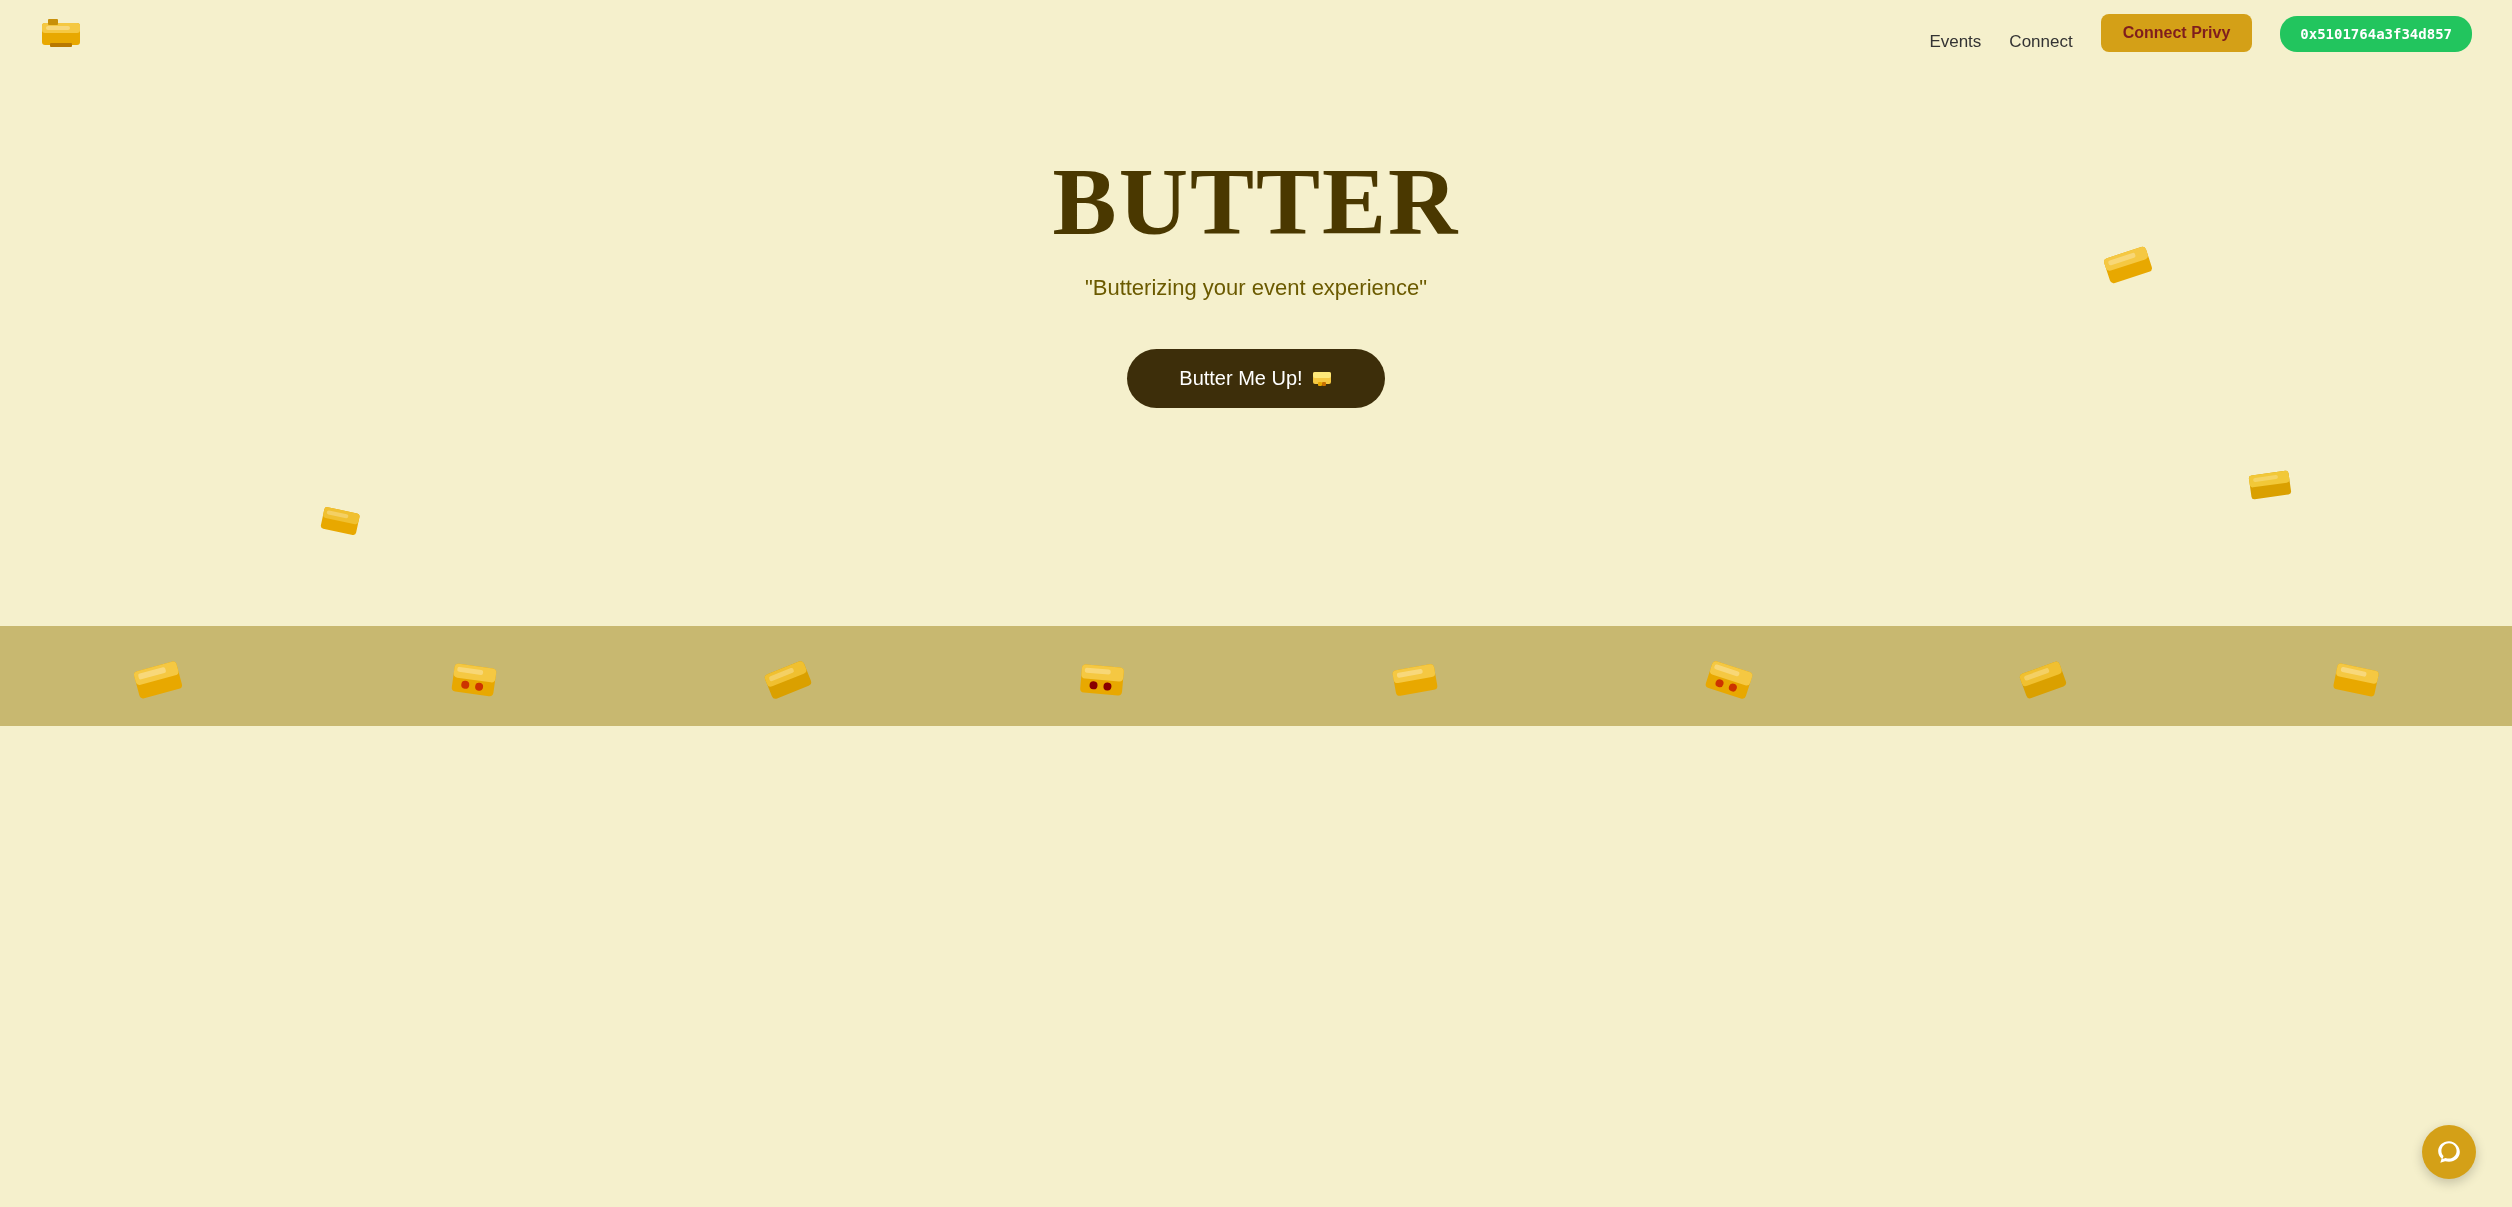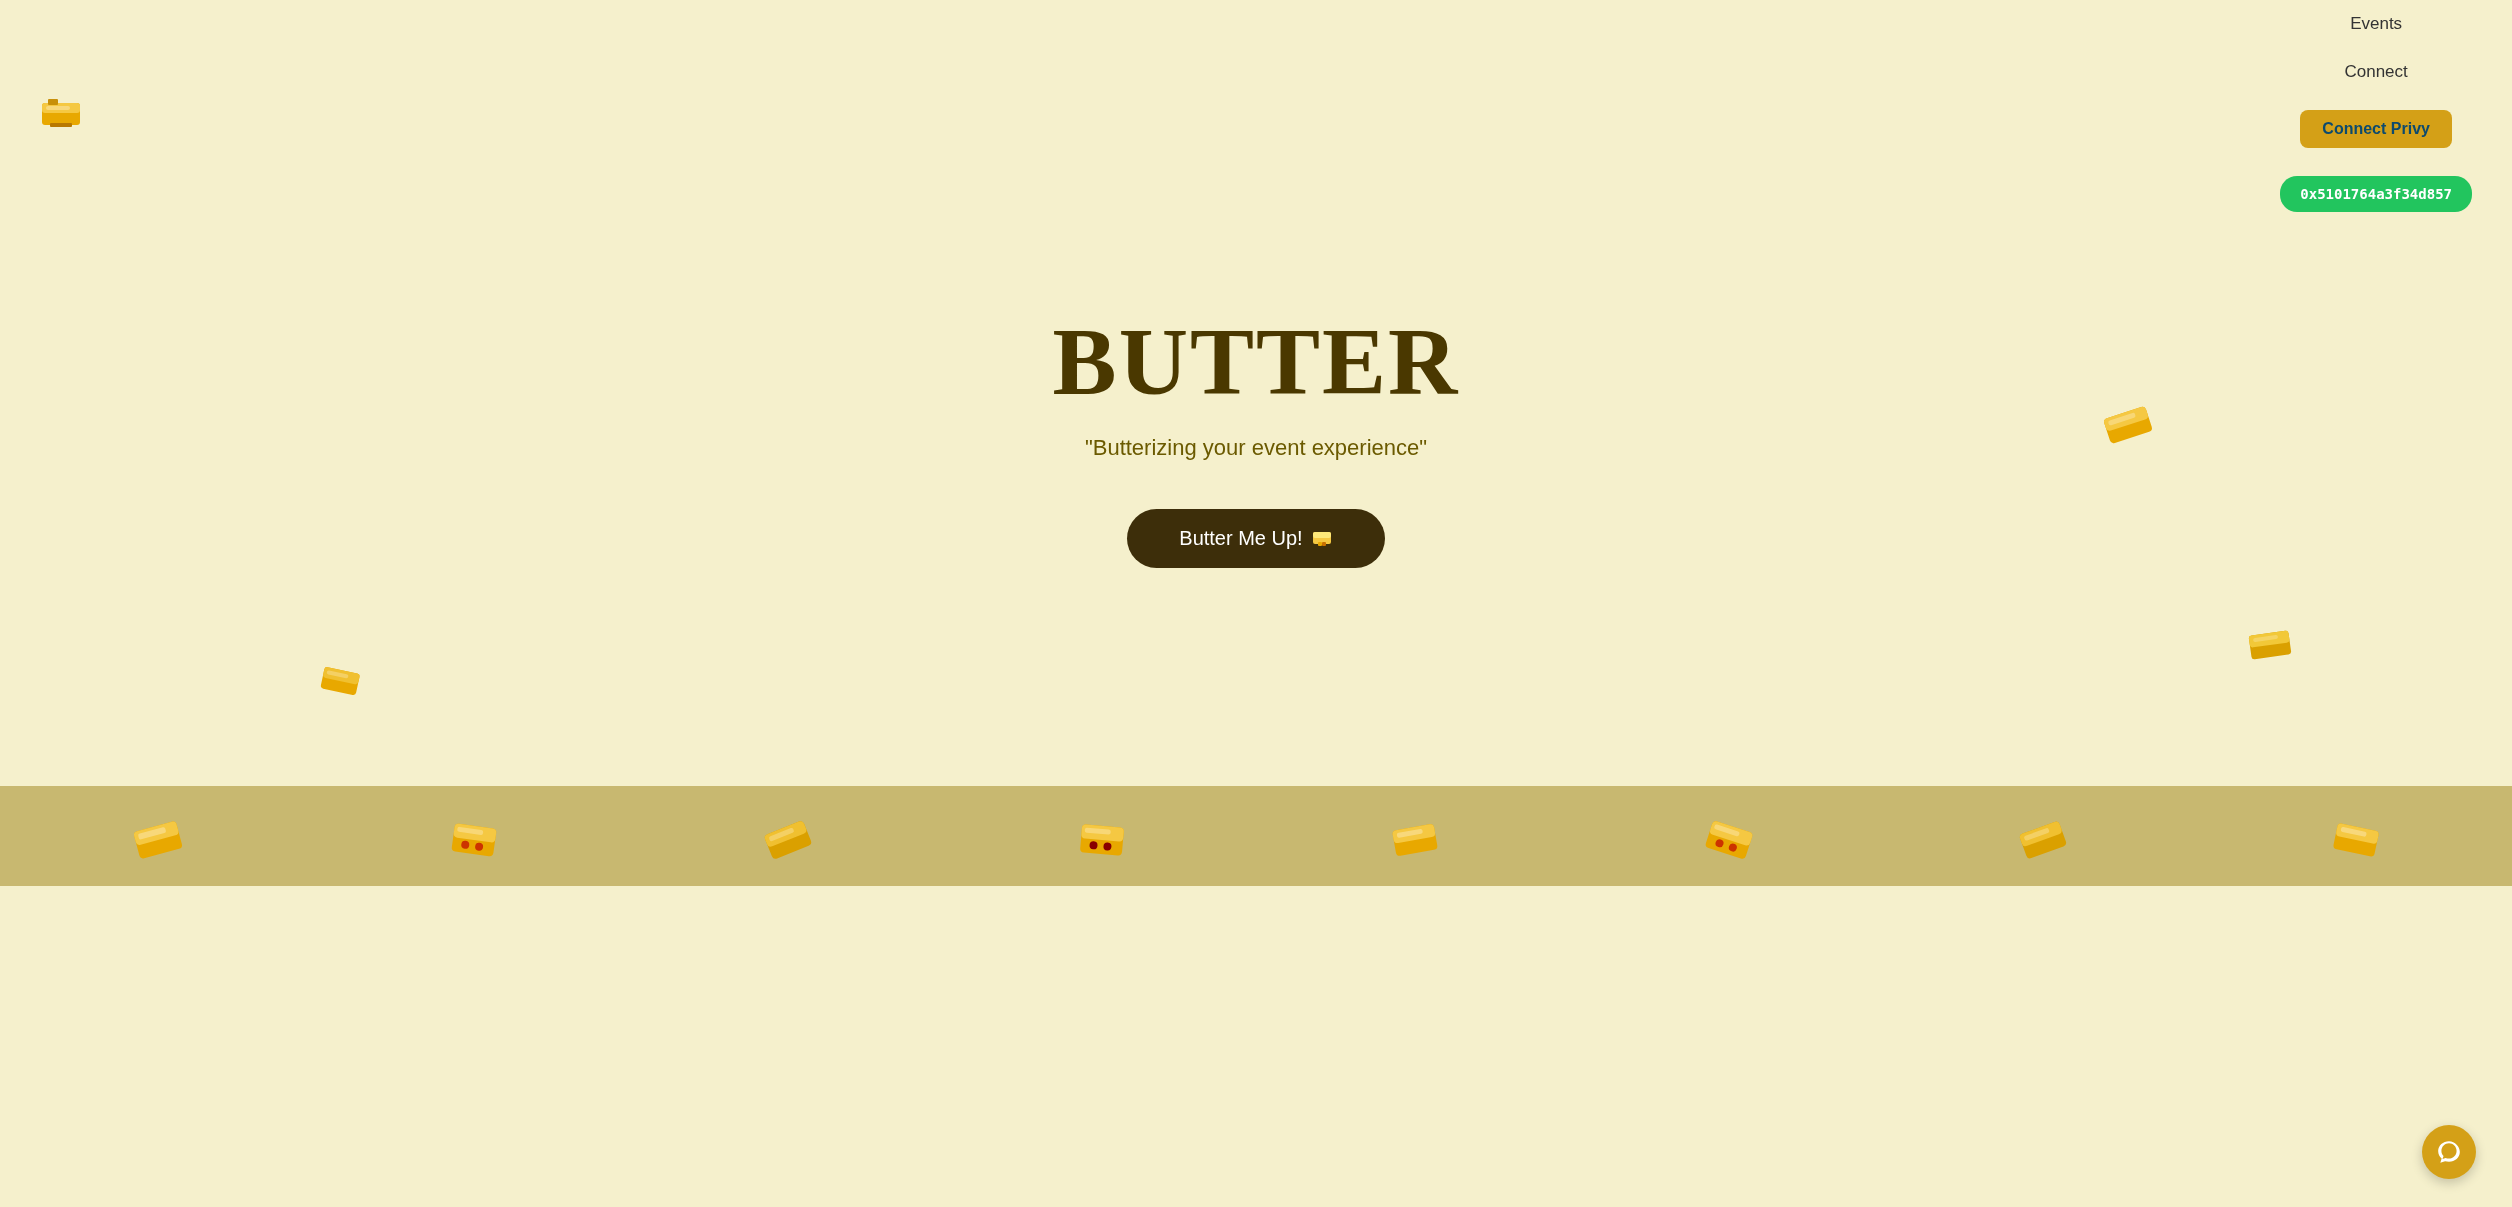--- a/index.html
+++ b/index.html
@@ -29,36 +29,35 @@
     }
 
     .logo-icon {
       width: 42px;
       height: 36px;
       position: relative;
     }
 
     .nav-links {
       display: flex;
-      align-items: center;
+      align-items: flex-end;
       gap: 28px;
-      flex-direction: column;
     }
 
     .nav-link {
       font-size: 17px;
       color: #333;
       text-decoration: none;
       cursor: pointer;
       font-weight: 500;
     }
 
     .btn-connect {
       background: #d4a017;
-      color: #0c4a6e;
+      color: #7f1d1d;
       border: none;
       padding: 10px 22px;
       border-radius: 8px;
       font-size: 16px;
       font-weight: 600;
       cursor: pointer;
     }
 
     .btn-wallet {
       background: #22c55e;

